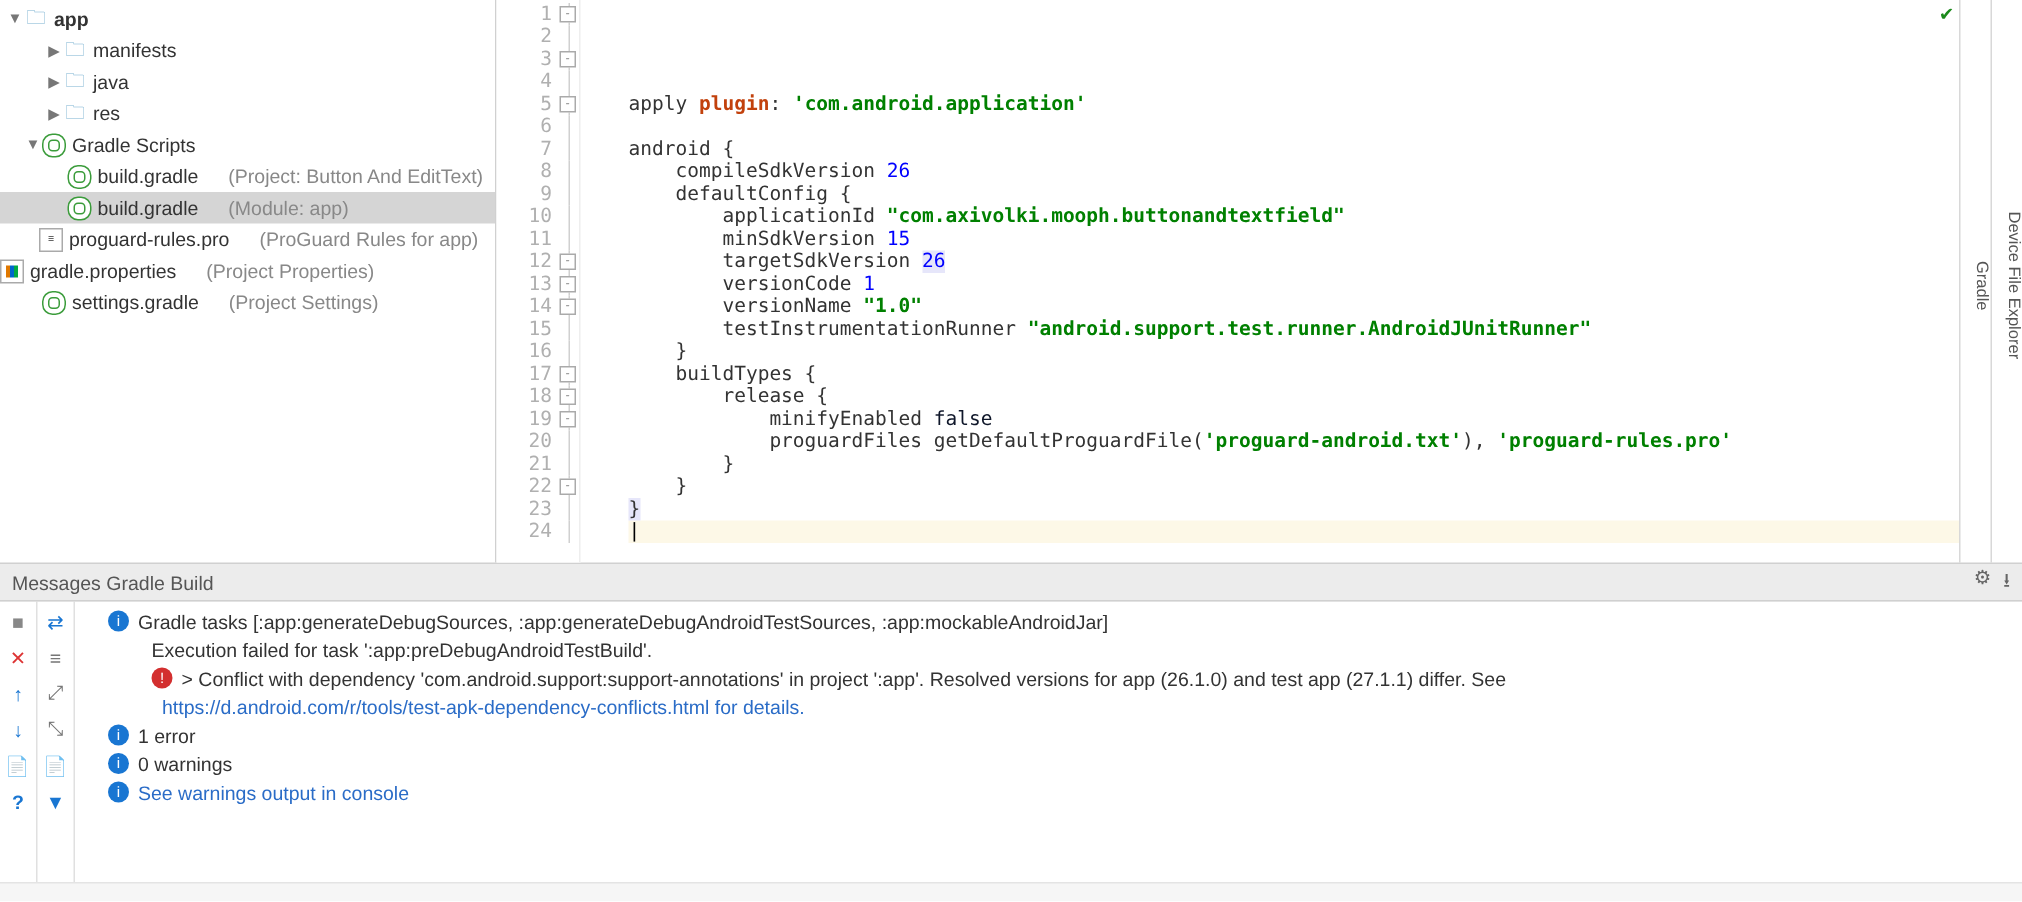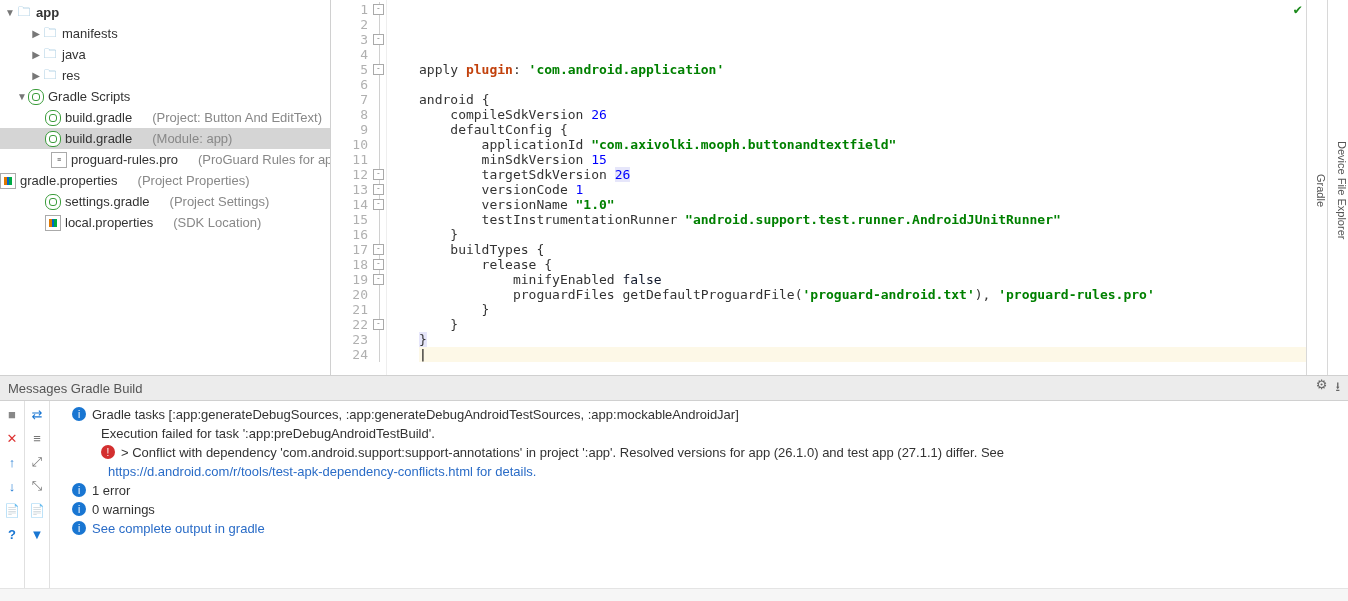--- a/index.html
+++ b/index.html
@@ -93,47 +93,40 @@
             <span class="tlbl">build.gradle</span>
             <span class="tdim"> (Project: Button And EditText)</span>
           </div>
           <div class="tree-row sel" style="padding-left: 45px;">
             <span class="ic">
               <span class="gradle-i"></span>
             </span>
             <span class="tlbl">build.gradle</span>
             <span class="tdim"> (Module: app)</span>
           </div>
-          <div class="tree-row" style="padding-left: 51px;">
+          <div class="tree-row" style="padding-left: 26px;">
             <span class="ic">
               <span class="gfile-i">≡</span>
             </span>
             <span class="tlbl">proguard-rules.pro</span>
             <span class="tdim"> (ProGuard Rules for app)</span>
           </div>
           <div class="tree-row" style="">
             <span class="ic">
               <span class="gfile-i bar-i"></span>
             </span>
             <span class="tlbl">gradle.properties</span>
             <span class="tdim"> (Project Properties)</span>
           </div>
-          <div class="tree-row" style="padding-left: 45px;">
+          <div class="tree-row" style="padding-left: 28px;">
             <span class="ic">
               <span class="gradle-i"></span>
             </span>
             <span class="tlbl">settings.gradle</span>
             <span class="tdim"> (Project Settings)</span>
-          </div>
-          <div class="tree-row" style="padding-left: 45px;">
-            <span class="ic">
-              <span class="gfile-i bar-i"></span>
-            </span>
-            <span class="tlbl">local.properties</span>
-            <span class="tdim"> (SDK Location)</span>
           </div>
         </div>
     </div>
 
     <div class="editor">
       <div class="gutter" id="gutter">
           <div>1<span class="foldln"></span><span class="fold">-</span></div>
           <div>2<span class="foldln"></span></div>
           <div>3<span class="foldln"></span><span class="fold">-</span></div>
           <div>4<span class="foldln"></span></div>
@@ -211,19 +204,19 @@
         <div class="msgrow">
           <span class="i-info">i</span>
           <span>1 error</span>
         </div>
         <div class="msgrow">
           <span class="i-info">i</span>
           <span>0 warnings</span>
         </div>
         <div class="msgrow">
           <span class="i-info">i</span>
-          <span class="link">See complete output in gradle</span>
+          <span class="link">See warnings output in console</span>
         </div>
       </div>
     </div>
   </div>
   <div class="bot"></div>
 </div>
 
 </body></html>

